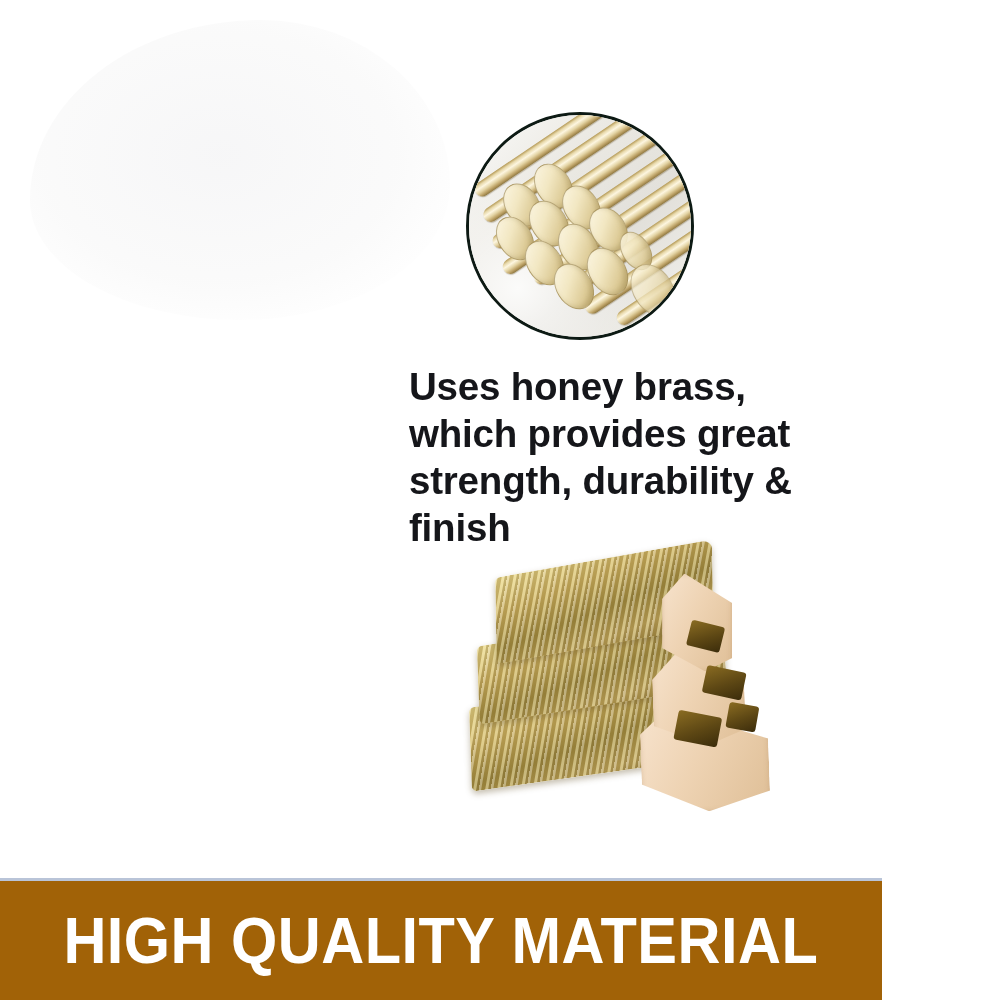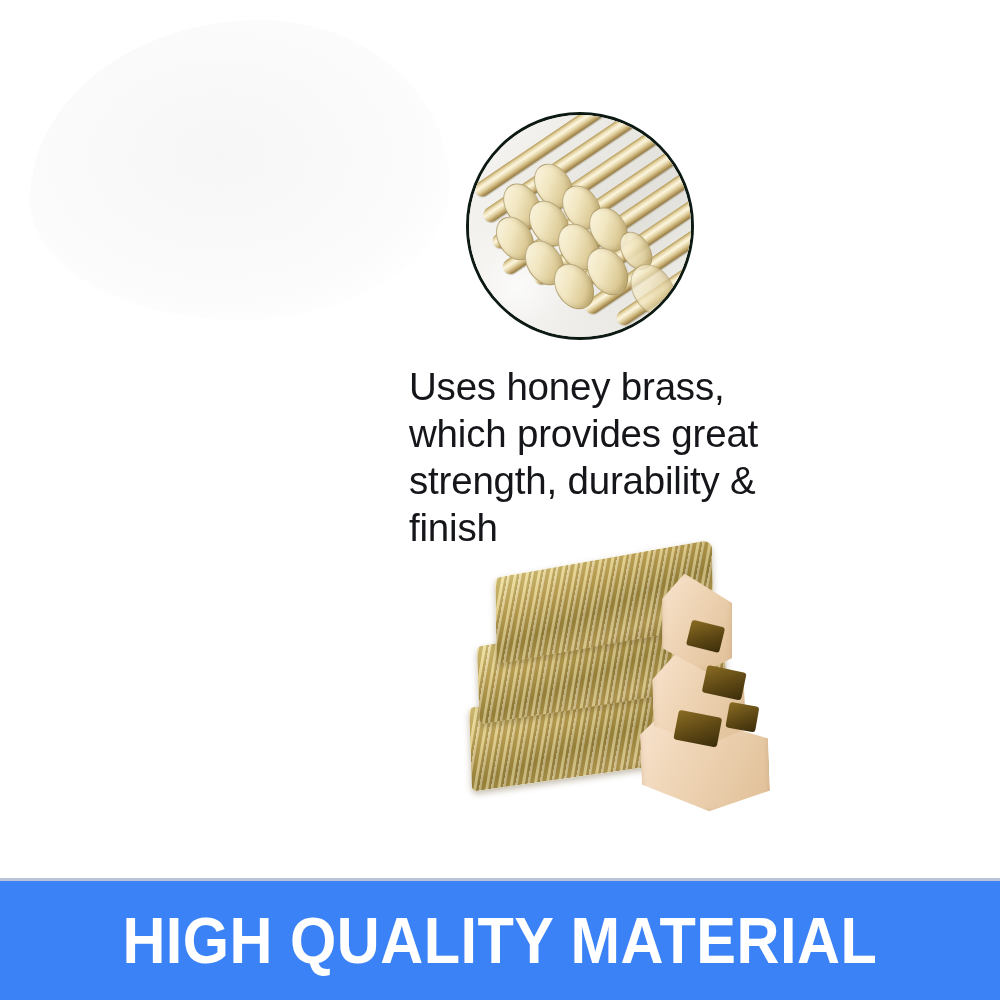--- a/index.html
+++ b/index.html
@@ -94,21 +94,21 @@
 
   
   .feature-text {
     position:absolute;
     left:409px; top:363px;
     width:400px;
     font-size:38.5px;
     line-height:47px;
     color:#15161a;
     letter-spacing:-.2px;
-    font-weight:400;
+    font-weight:700;
   }
 
   
   .ingot-photo {
     position:absolute;
     left:468px; top:548px;
     width:324px; height:262px;
   }
   .ingot-photo .ing-wrap {
     position:absolute; inset:0;
@@ -157,22 +157,22 @@
   }
   .n1 { left:222px; top:78px;  width:34px; height:26px; transform:rotate(16deg); }
   .n2 { left:236px; top:124px; width:40px; height:28px; transform:rotate(14deg); }
   .n3 { left:206px; top:168px; width:44px; height:30px; transform:rotate(13deg); }
   .n4 { left:258px; top:160px; width:30px; height:26px; transform:rotate(12deg); }
 
   
   .bottom-banner {
     position:absolute;
     left:0; bottom:0;
-    width:1000px; height:122px;
-    background:#3b82f6;
+    width:882px; height:122px;
+    background:#a16207;
     border-top:3px solid #b9c4d8;
     display:flex;
     align-items:center;
     justify-content:center;
   }
   .banner-title {
     color:#ffffff;
     font-size:64px;
     font-weight:700;
     letter-spacing:.5px;

